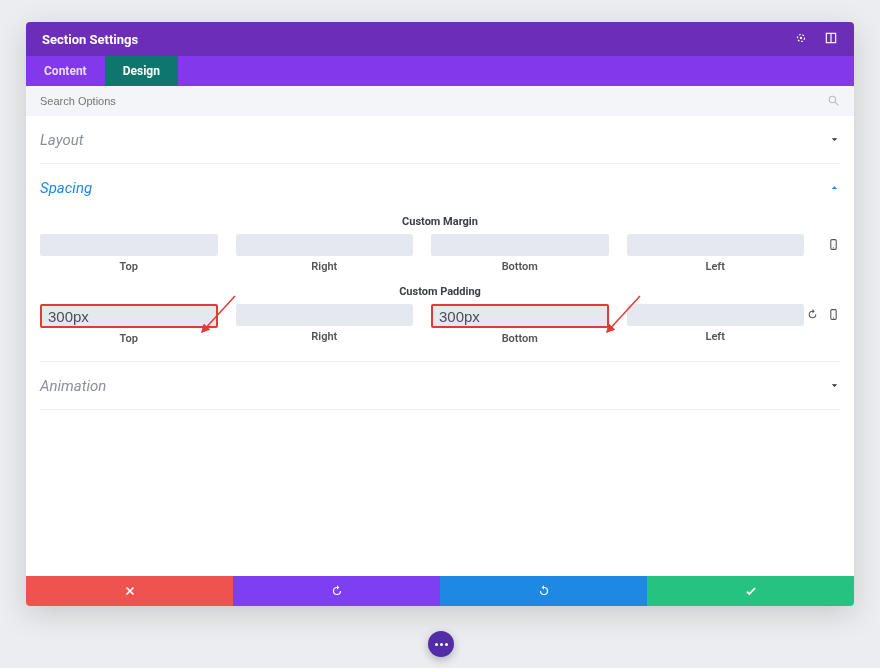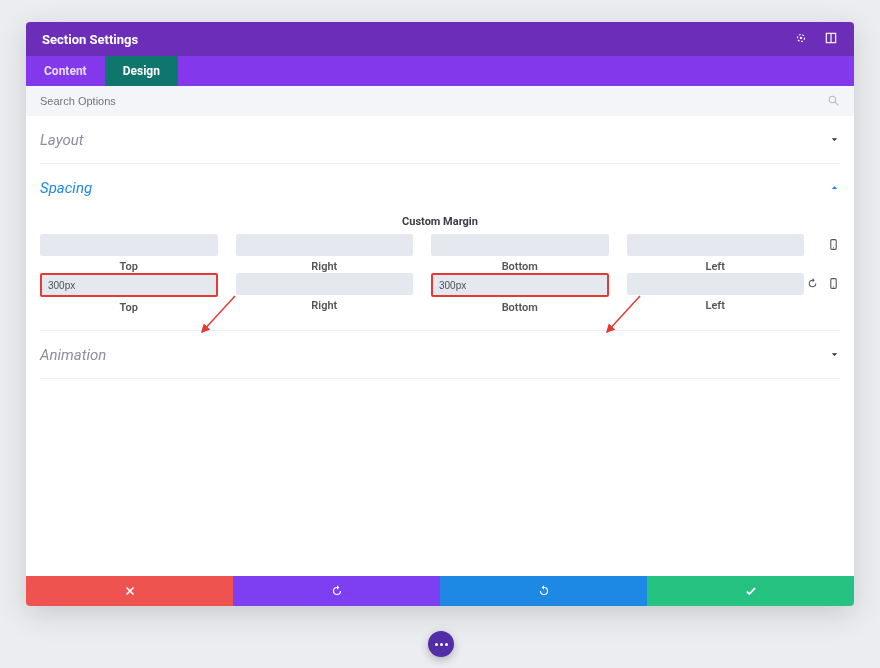--- a/index.html
+++ b/index.html
@@ -47,21 +47,21 @@
   .section.open .section-title { color: #1e88e5; }
   .chev svg { width: 11px; height: 11px; fill: #333; }
   .section.open .chev svg { fill: #1e88e5; }
   .section-body { padding: 10px 0 4px 0; }
   .subgroup-label { font-size: 11px; font-weight: 700; color: #3b3f45; margin: 6px 0 6px 0; text-align: center; }
   .field-row { display: flex; align-items: flex-start; }
   .fields4 { display: flex; gap: 18px; flex: 1; }
   .field { flex: 1; display: flex; flex-direction: column; align-items: center; }
   .field input {
     width: 100%; height: 22px; background: #e5e9ef; border: none; border-radius: 2px;
-    padding: 0 6px; font-size: 10px; color: #4b4f56; outline: none;
+    padding: 0 6px; font-size: 15px; color: #4b4f56; outline: none;
   }
   .field.highlighted input { border: 2px solid #e53935; height: 24px; }
   .field-label { font-size: 11px; color: #555; margin-top: 4px; font-weight: 600; }
   .row-icons { display: flex; gap: 8px; align-items: center; padding-top: 2px; min-width: 36px; justify-content: flex-end; }
   .row-icons svg { width: 13px; height: 13px; fill: #555; }
   .footer {
     height: 30px; display: flex;
   }
   .fbtn { flex: 1; display: flex; align-items: center; justify-content: center; cursor: pointer; }
   .fbtn svg { width: 14px; height: 14px; fill: #fff; }
@@ -169,20 +169,21 @@
             <div class="row-icons">
               <span>
                 <svg viewBox="0 0 24 24">
                     <rect x="7" y="3" width="10" height="18" rx="2" fill="none" stroke="#555" stroke-width="2"></rect>
                     <circle cx="12" cy="18" r="1"></circle>
                   </svg>
               </span>
             </div>
           </div>
 
+          <div class="subgroup-label" style="margin-top:12px">Custom Padding</div>
           <div class="field-row">
             <div class="fields4">
               <div class="field highlighted">
                 <input type="text" value="300px" style="">
                 <div class="field-label">Top</div>
               </div>
               <div class="field">
                 <input type="text" value="" style="">
                 <div class="field-label">Right</div>
               </div>

